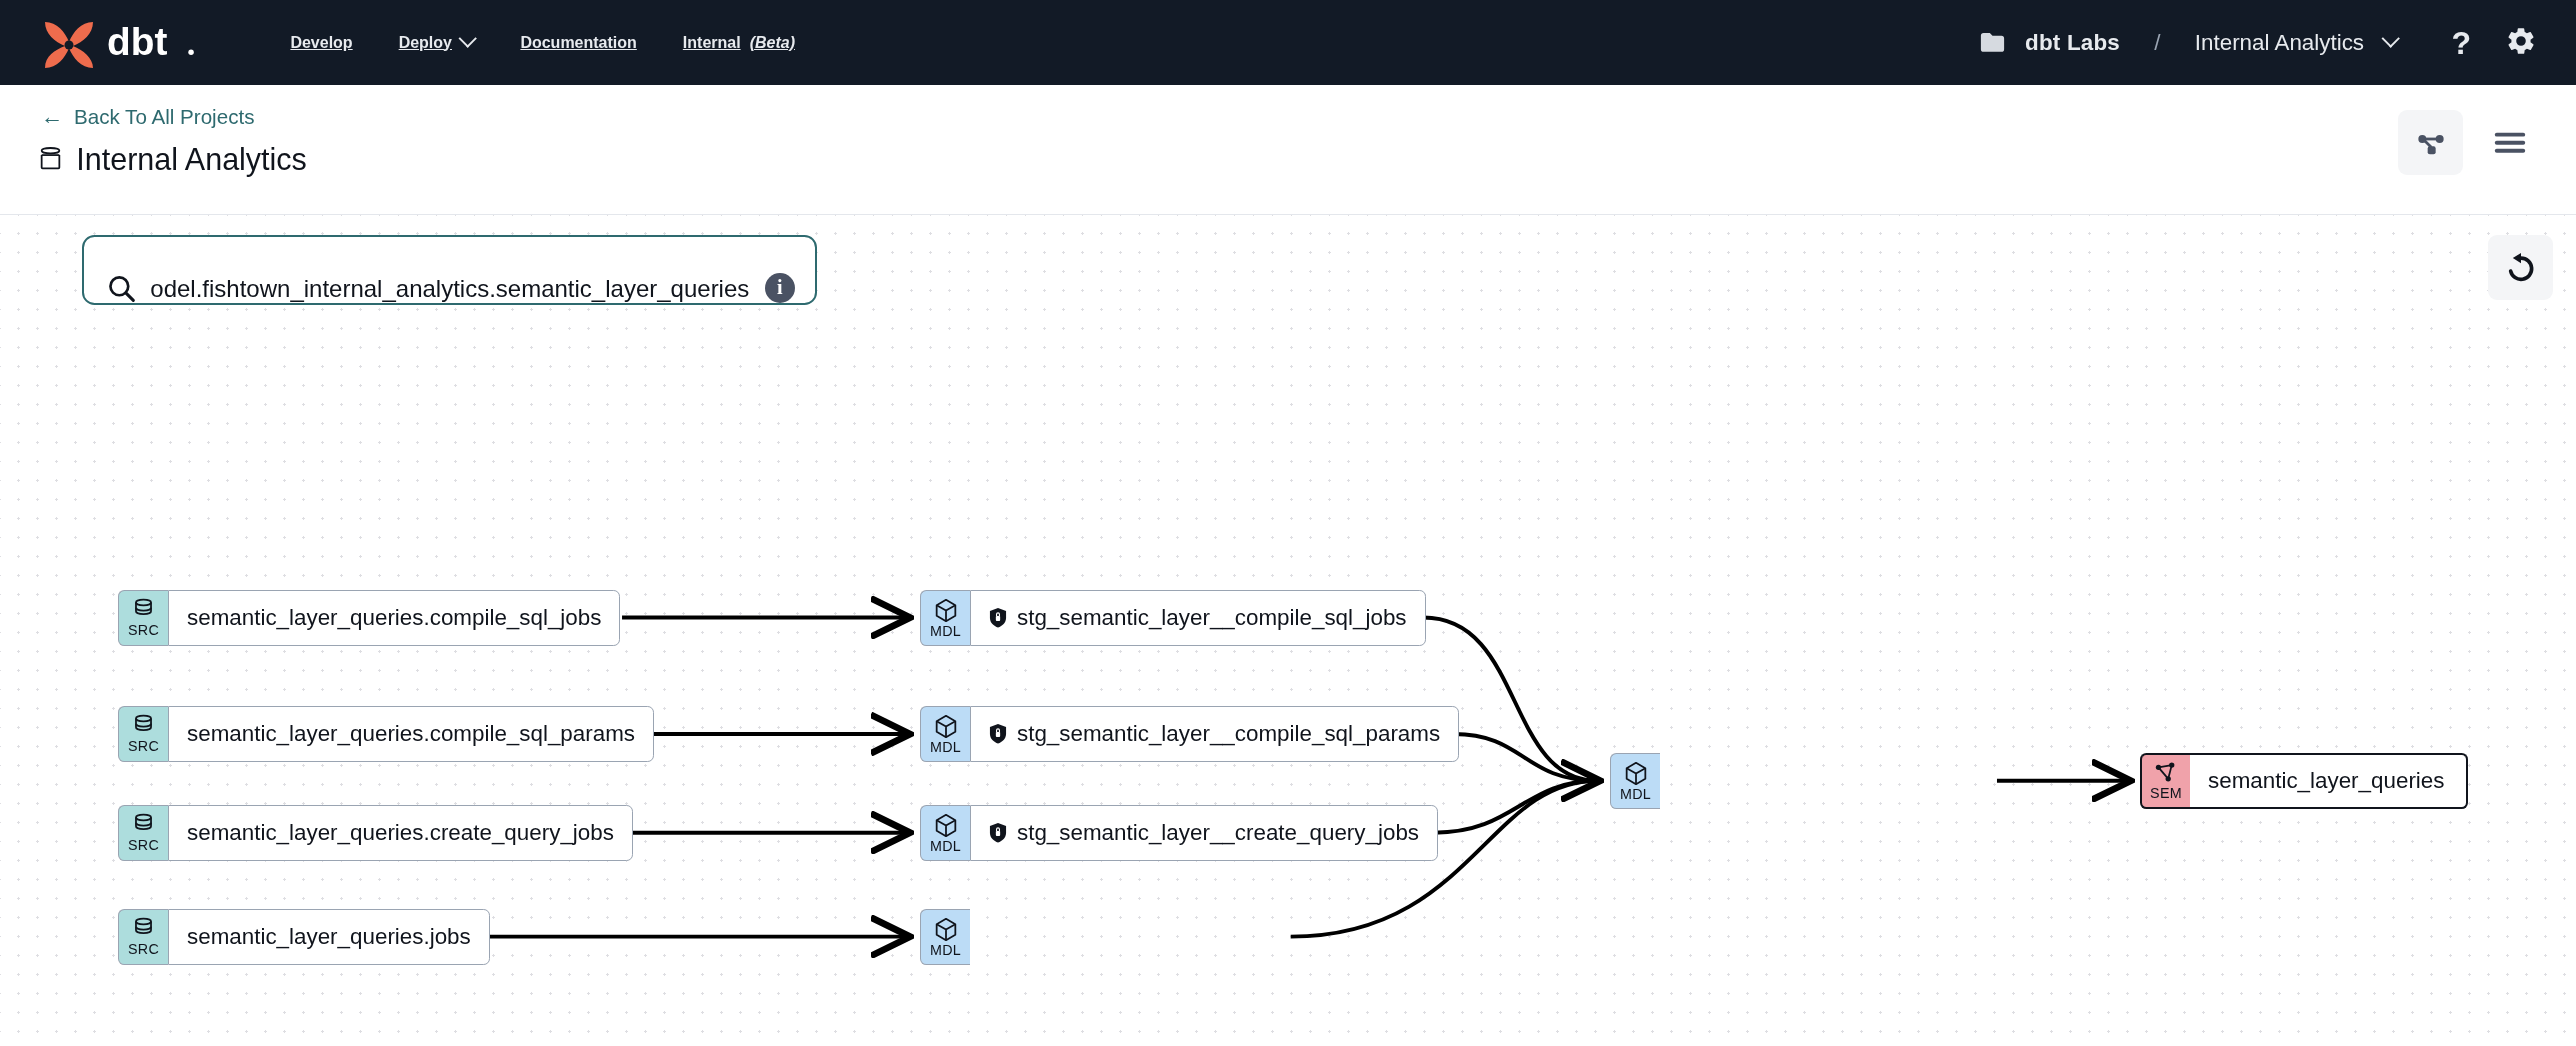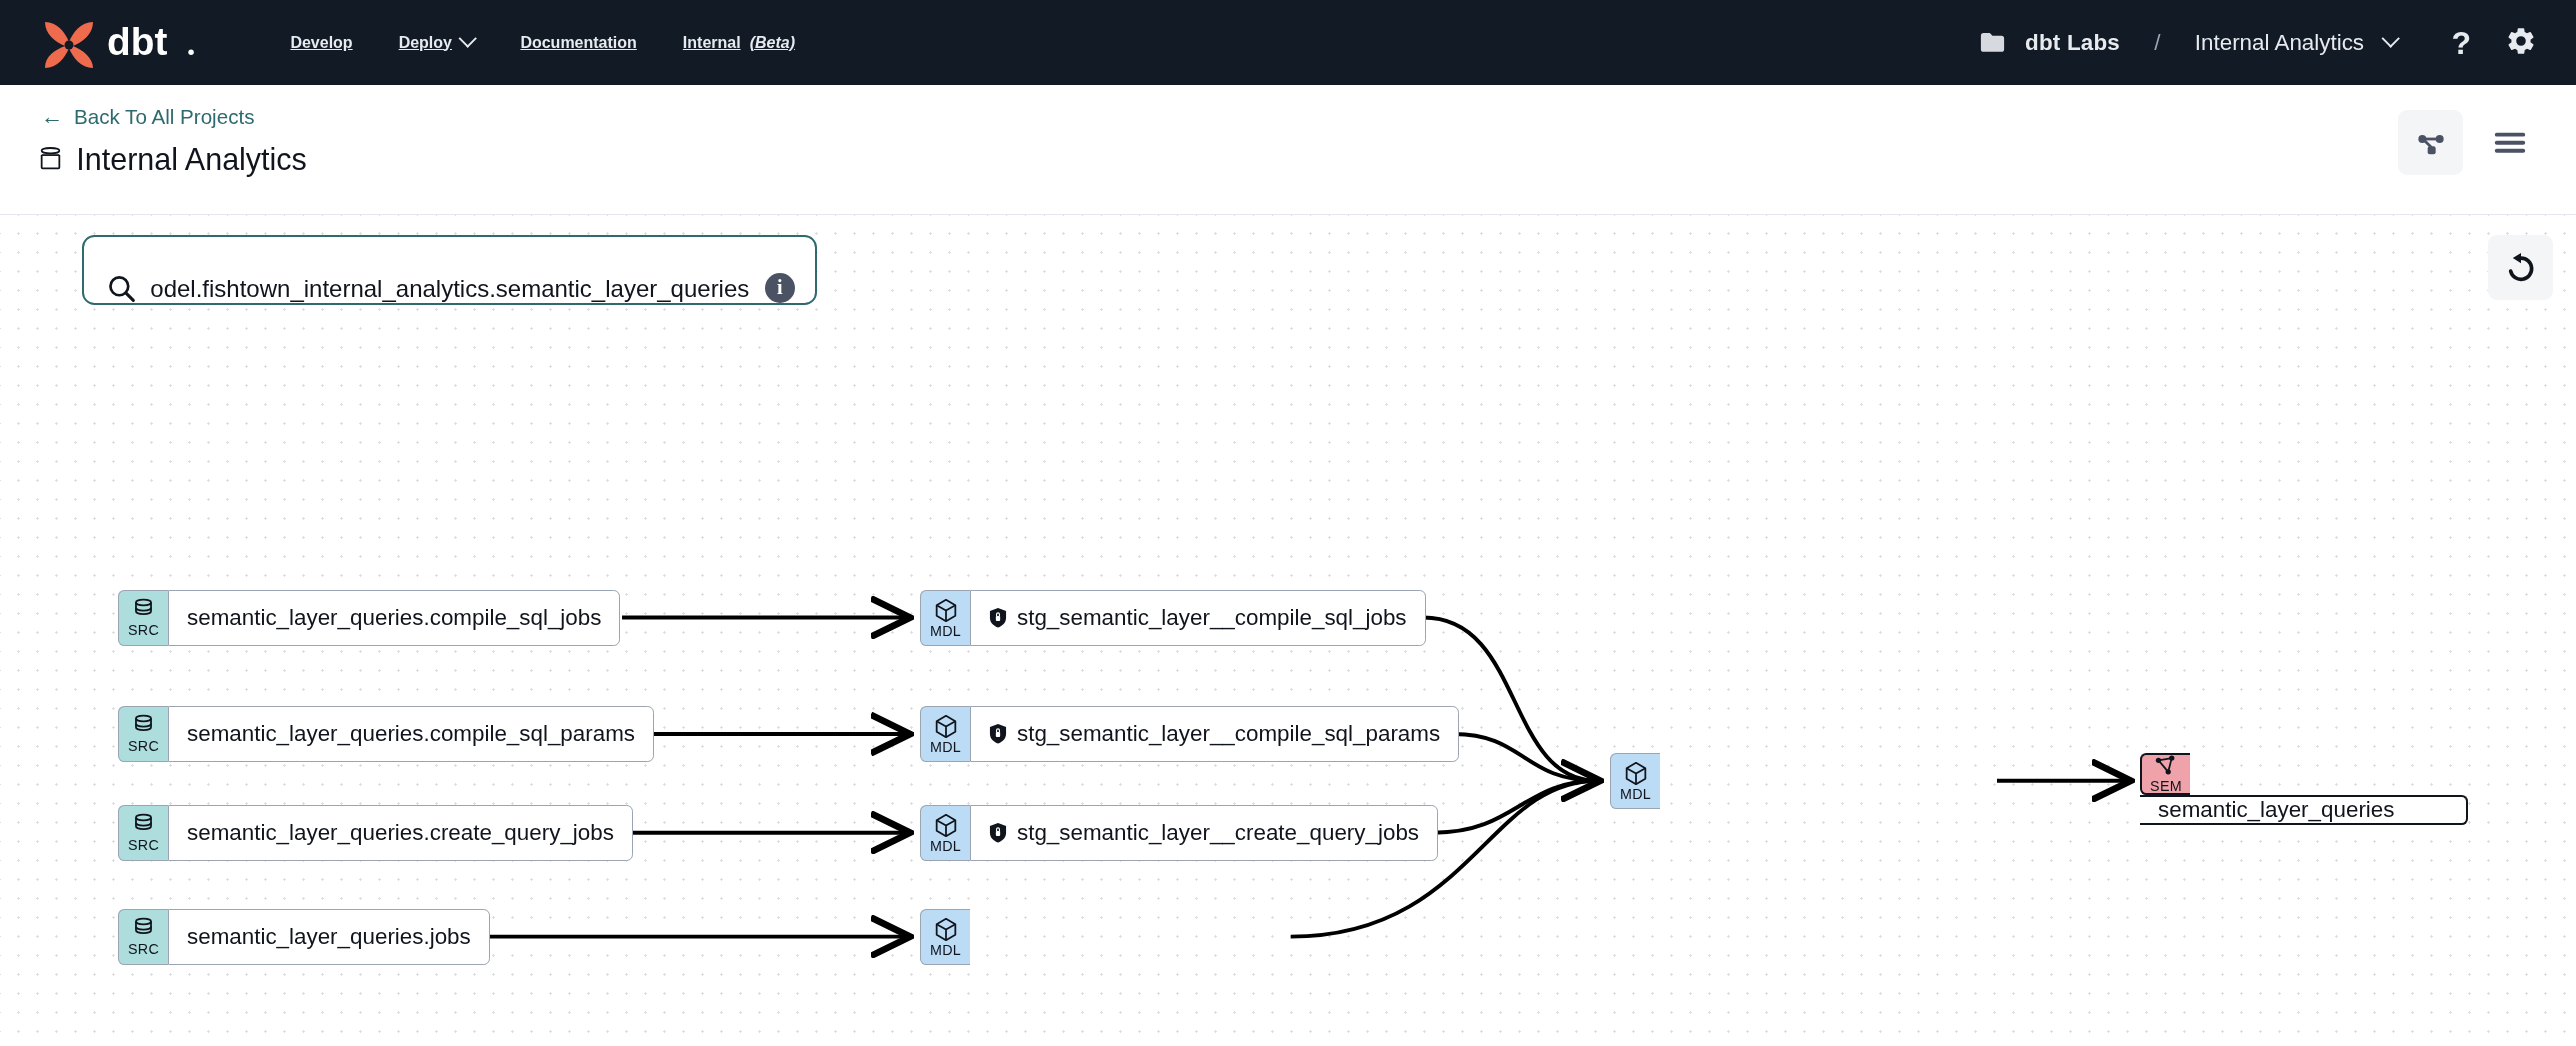--- a/index.html
+++ b/index.html
@@ -447,21 +447,21 @@
     <div class="node" style="left:1610px; top:538px; width:385px;">
       <div class="node-badge badge-mdl">
         <svg width="24" height="25" viewBox="0 0 27 28">
           <path d="M13.5 2 L24 8 V20 L13.5 26 L3 20 V8 Z" fill="none" stroke="#10141C" stroke-width="2" stroke-linejoin="round"></path>
           <path d="M3 8 L13.5 14 L24 8 M13.5 14 V26" fill="none" stroke="#10141C" stroke-width="2" stroke-linejoin="round"></path>
         </svg>
         <span class="badge-text">MDL</span>
       </div>
     </div>
 
-    <div class="node selected" style="left:2140px; top:538px; width:328px;flex-direction:column;">
+    <div class="node selected" style="left:2140px; top:538px; width:328px;">
       <div class="node-badge badge-sem">
         <svg width="24" height="23" viewBox="0 0 27 26">
           <circle cx="5" cy="6" r="3" fill="#10141C"></circle>
           <circle cx="20" cy="3.5" r="3" fill="#10141C"></circle>
           <circle cx="16" cy="19" r="3" fill="#10141C"></circle>
           <line x1="5" y1="6" x2="20" y2="3.5" stroke="#10141C" stroke-width="2"></line>
           <line x1="20" y1="3.5" x2="16" y2="19" stroke="#10141C" stroke-width="2"></line>
           <line x1="5" y1="6" x2="16" y2="19" stroke="#10141C" stroke-width="2"></line>
         </svg>
         <span class="badge-text">SEM</span>

